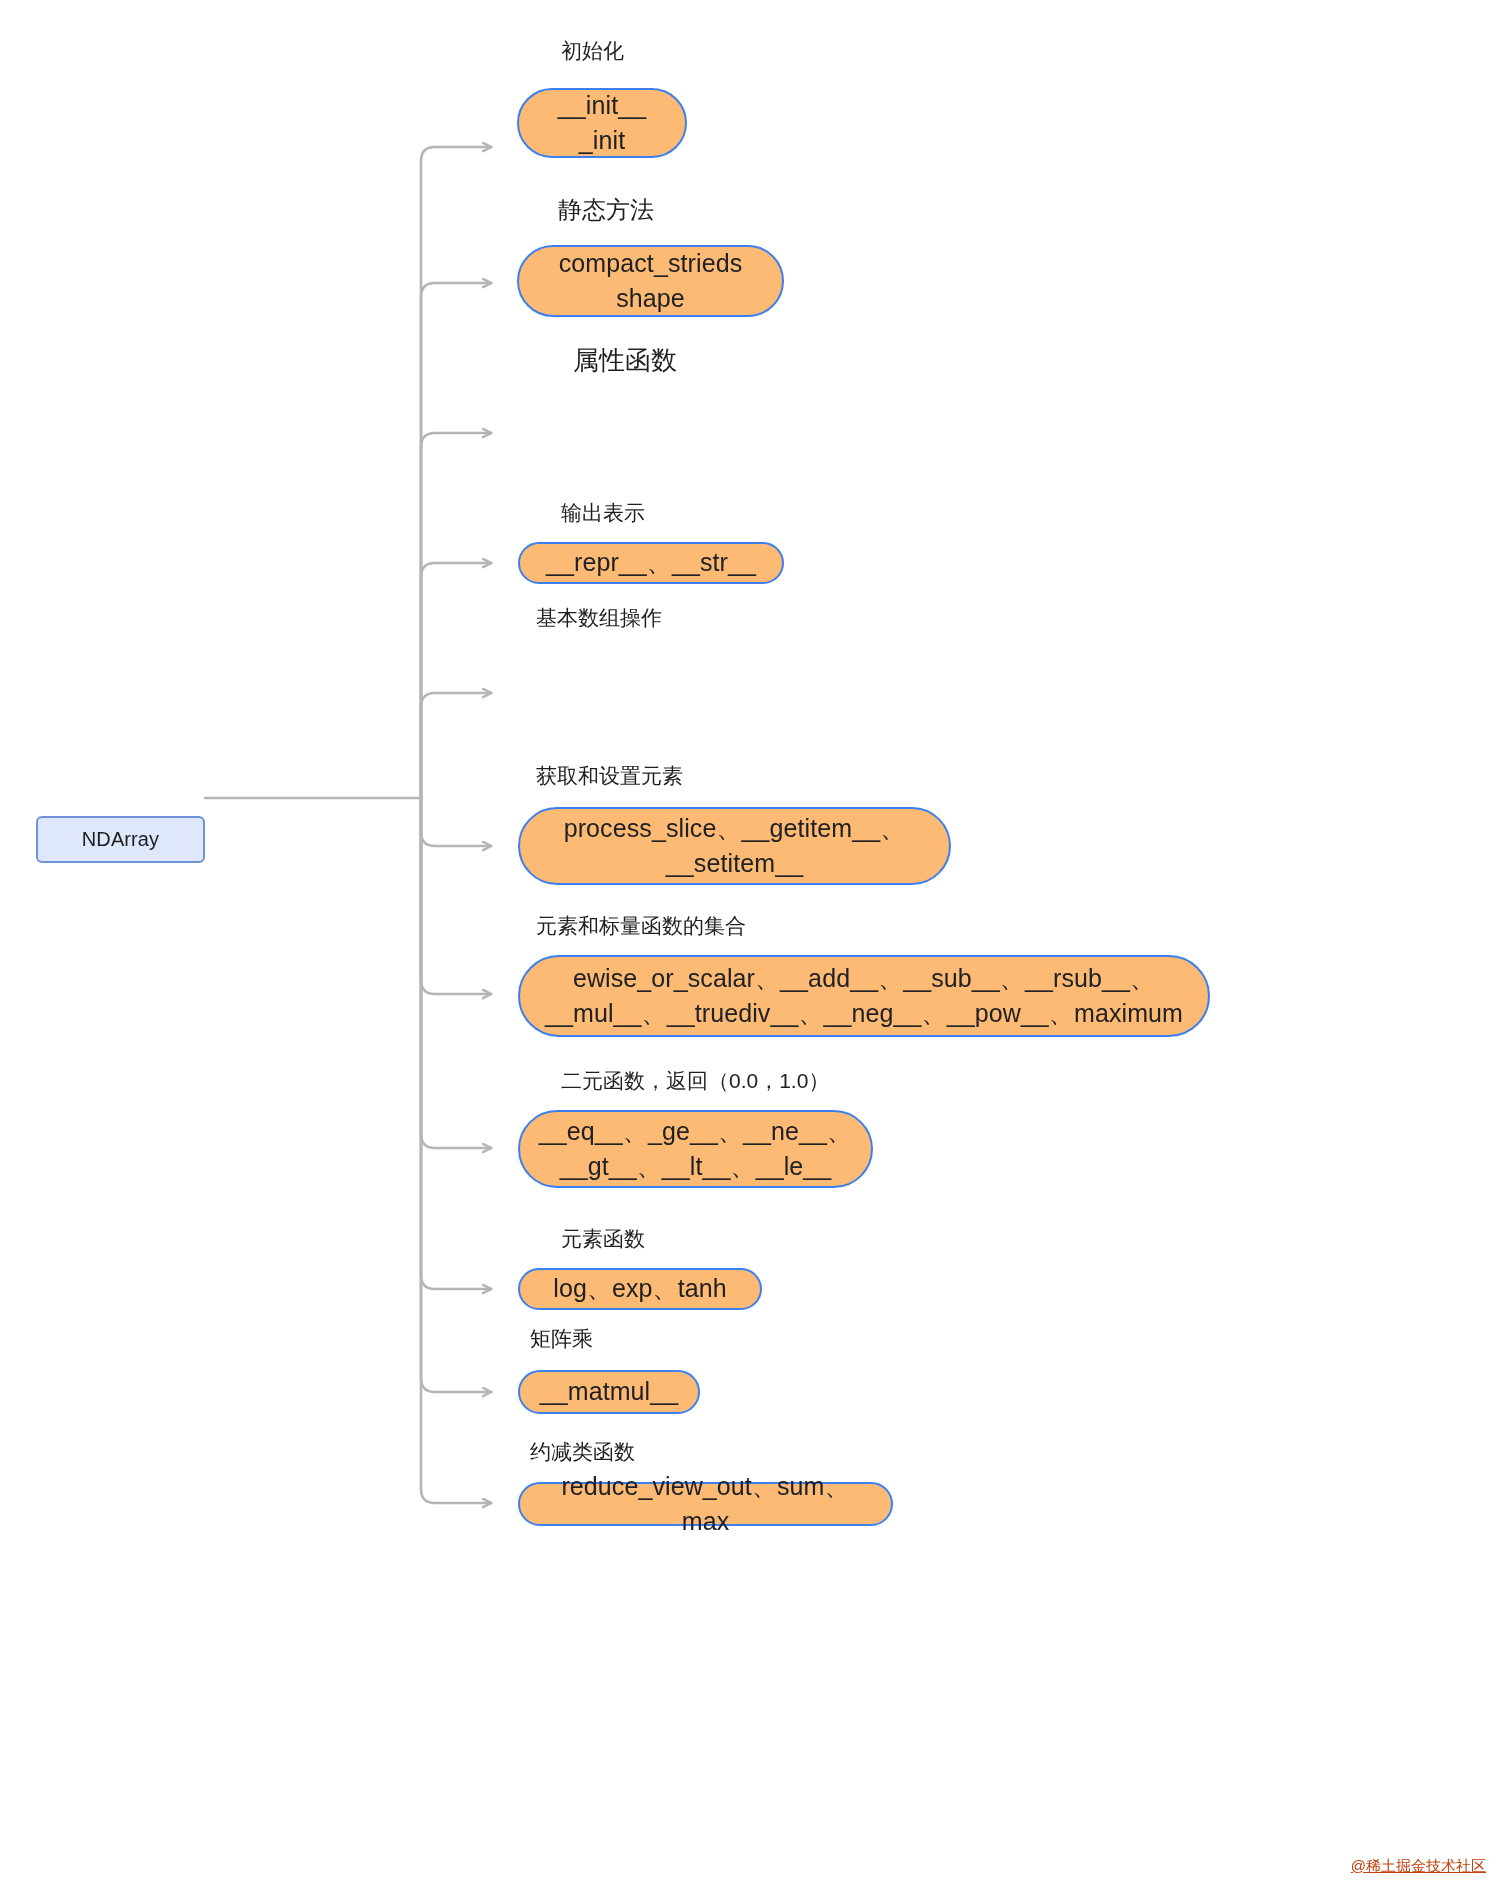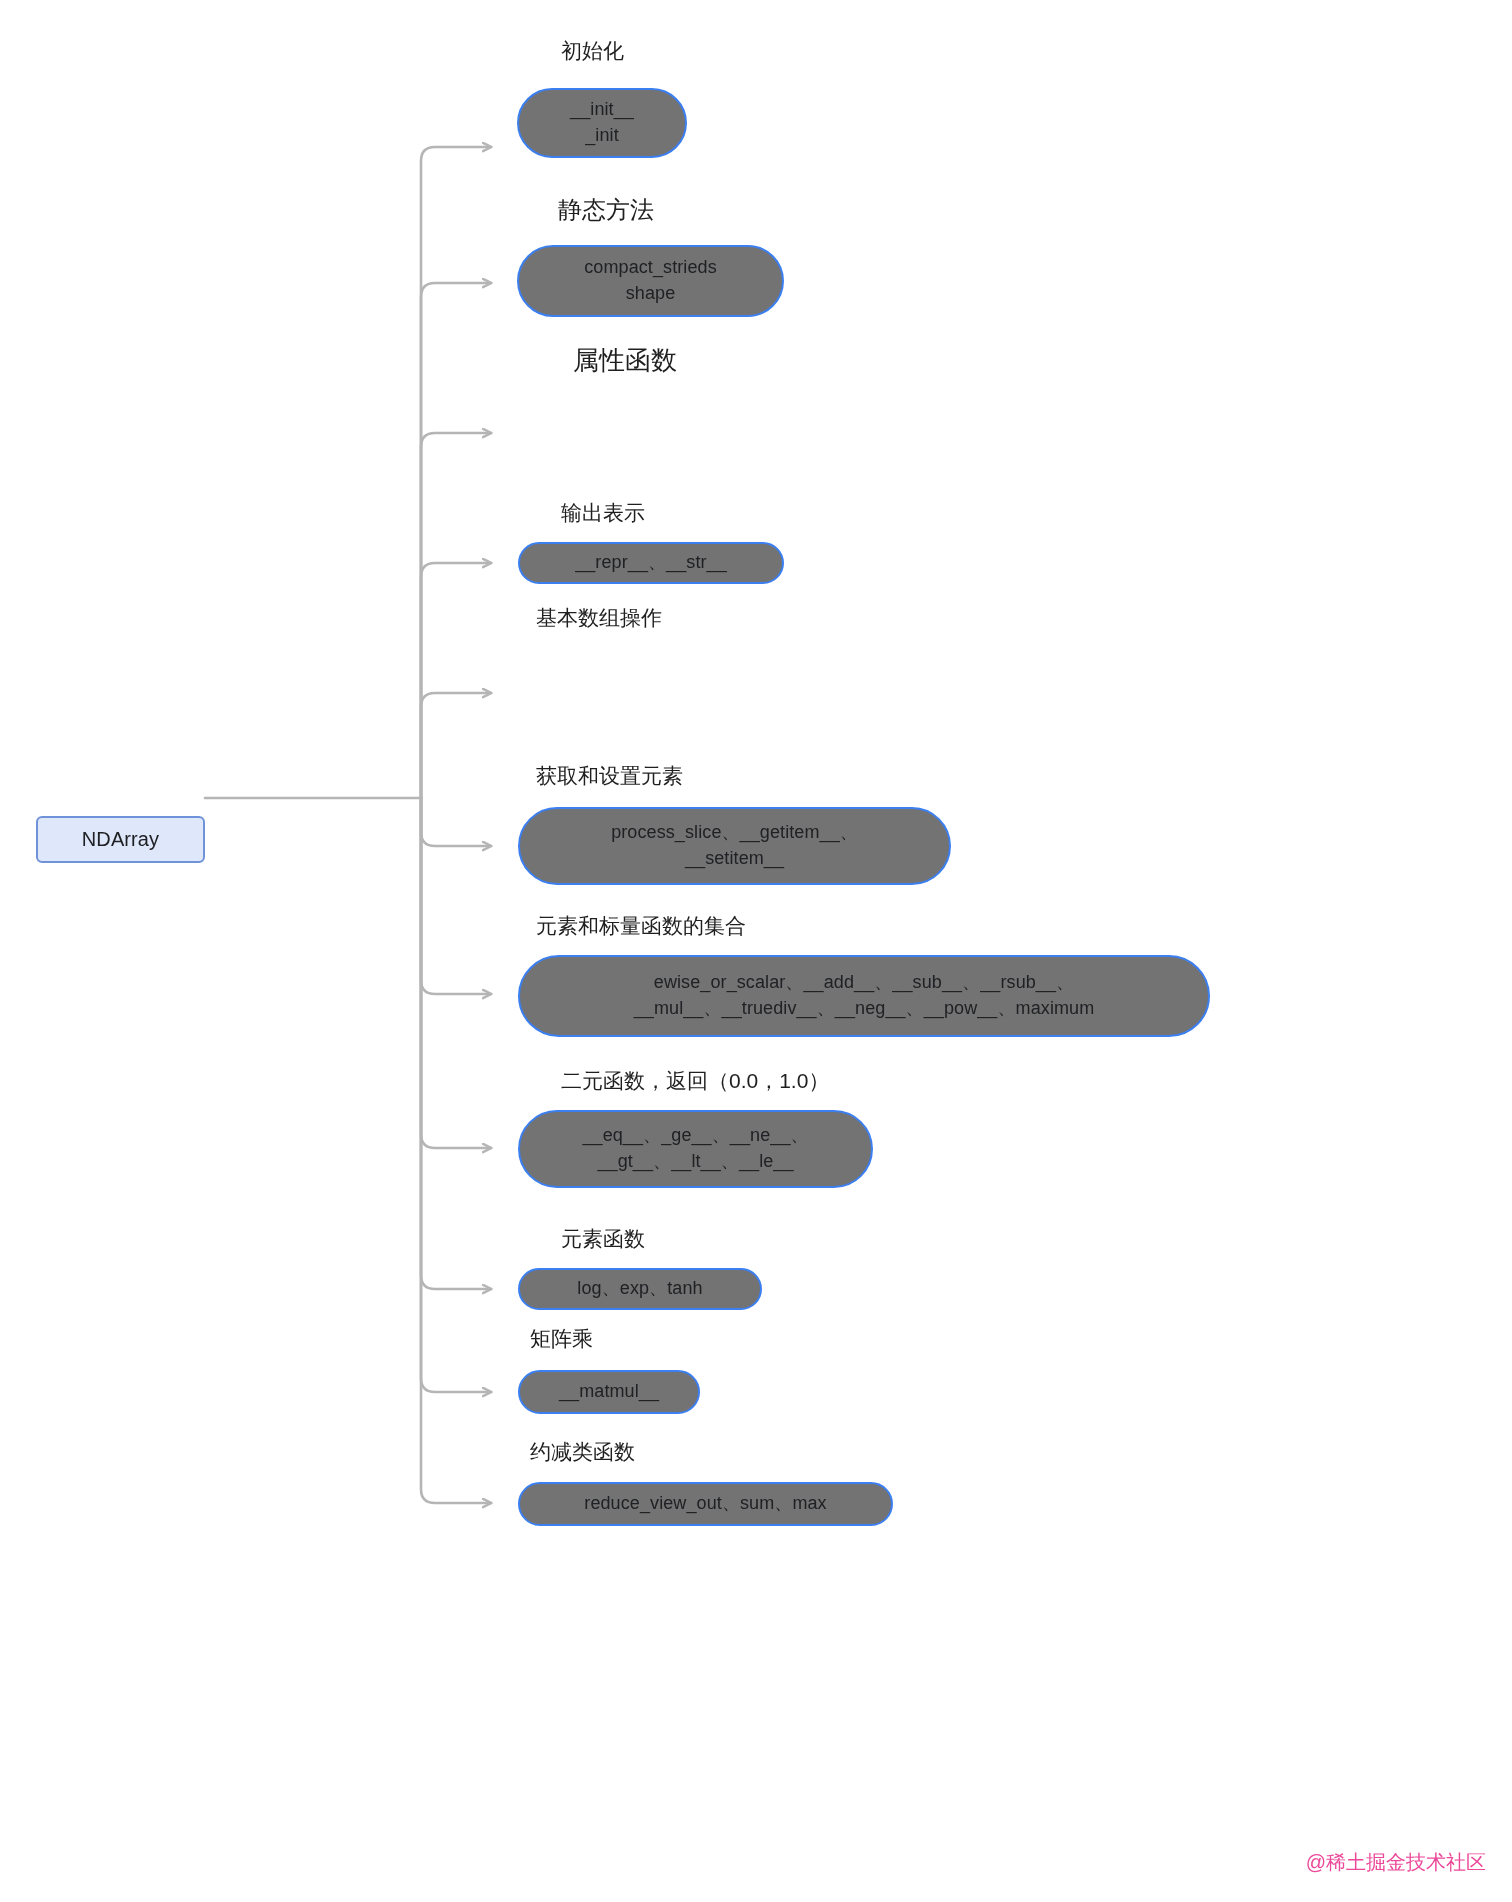--- a/index.html
+++ b/index.html
@@ -22,29 +22,29 @@
     position: absolute;
     left: 0;
     top: 0;
     width: 1512px;
     height: 1902px;
     pointer-events: none;
   }
   .node {
     position: absolute;
     box-sizing: border-box;
-    background: #737373;
+    background: #fdba74;
     border: 2.5px solid #3b7ff0;
     border-radius: 999px;
     display: flex;
     align-items: center;
     justify-content: center;
     text-align: center;
     color: #202124;
-    font-size: 18px;
+    font-size: 25px;
     line-height: 1.42;
     padding: 6px 18px;
     letter-spacing: 0.1px;
   }
   .node.root {
     border-radius: 6px;
     border-width: 2px;
     font-size: 20px;
     background: #dfe7fb;
     border-color: #6f93d8;
@@ -57,23 +57,24 @@
     position: absolute;
     font-size: 21px;
     color: #1f1f1f;
     line-height: 1.2;
     white-space: nowrap;
   }
   .watermark {
     position: absolute;
     right: 26px;
     bottom: 26px;
-    font-size: 20px;
-    color: #ec4899;
+    font-size: 15px;
+    color: #c2410c;
     white-space: nowrap;
+    text-decoration: underline;
   }
 </style>
 </head>
 <body>
 
 <div id="canvas">
 
   <svg id="edges" viewBox="0 0 1512 1902">
     <defs>
       <marker id="arrow" markerWidth="11" markerHeight="11" refX="9" refY="5.2" orient="auto" markerUnits="userSpaceOnUse">

